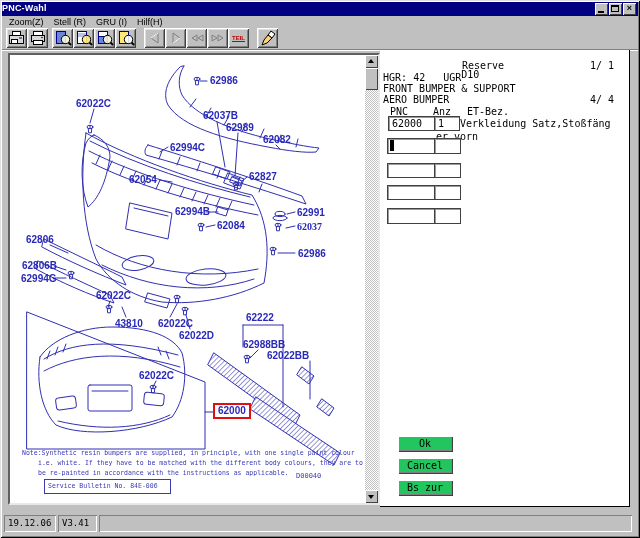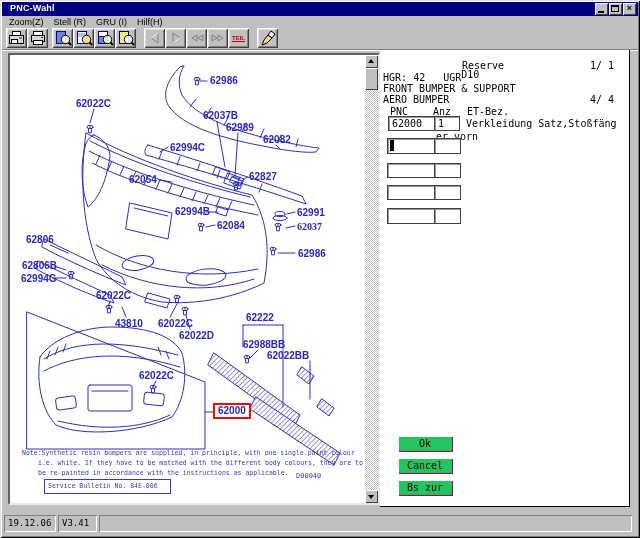--- a/index.html
+++ b/index.html
@@ -2,21 +2,21 @@
 <html><head>
 <meta charset="utf-8">
 <style>
   html,body{margin:0;padding:0;background:#555;}
   *{box-sizing:border-box;}
   .window{position:relative;width:640px;height:538px;background:#c0c0c0;overflow:hidden;
     font-family:"Liberation Sans",sans-serif;
     box-shadow:inset 1px 1px 0 #dfdfdf,inset -1px -1px 0 #000,inset 2px 2px 0 #fff,inset -2px -2px 0 #808080;}
   
   .titlebar{position:absolute;left:2px;top:2px;right:2px;height:14px;background:#000080;color:#fff;}
-  .title{position:absolute;left:8px;top:1px;font:bold 9px "Liberation Sans",sans-serif;letter-spacing:.2px;}
+  .title{position:absolute;left:0;top:1px;font:bold 9px "Liberation Sans",sans-serif;letter-spacing:.2px;}
   .winbtns{position:absolute;right:2px;top:1px;display:flex;}
   .wbtn{width:13px;height:12px;margin-left:1px;background:#c0c0c0;border:0;padding:0;position:relative;
     box-shadow:inset 1px 1px 0 #fff,inset -1px -1px 0 #404040;cursor:default;}
   .g-min{position:absolute;left:3px;bottom:2px;width:6px;height:2px;background:#000;}
   .g-max{position:absolute;left:2px;top:2px;width:8px;height:7px;border:1px solid #000;border-top-width:2px;}
   .g-close{position:absolute;left:0;top:0;width:13px;height:12px;font:bold 9px "Liberation Sans",sans-serif;color:#000;text-align:center;line-height:11px;}
   
   .menubar{position:absolute;left:2px;top:16px;right:2px;height:11px;padding-left:7px;display:flex;align-items:center;}
   .menu-item{font:9px "Liberation Sans",sans-serif;color:#000;margin-right:10px;white-space:nowrap;}
   
@@ -354,21 +354,21 @@
     <div class="dp-text" style="left:3px;top:33px;">FRONT BUMPER &amp; SUPPORT</div>
     <div class="dp-text" style="left:3px;top:44px;">AERO BUMPER</div>
     <div class="dp-text" style="left:210px;top:44px;">4/ 4</div>
 
     <div class="dp-text" style="left:10px;top:56px;">PNC</div>
     <div class="dp-text" style="left:53px;top:56px;">Anz</div>
     <div class="dp-text" style="left:87px;top:56px;">ET-Bez.</div>
 
     <input class="ti" style="left: 8px; top: 66px; width: 47px; height: 15px;" value="62000">
     <input class="ti" style="left: 54px; top: 66px; width: 26px; height: 15px;" value="1">
-    <div class="dp-text" style="left:86px;top:68px;">Verkleidung Satz,Stoßfäng</div>
+    <div class="dp-text" style="left:80px;top:68px;">Verkleidung Satz,Stoßfäng</div>
     <div class="dp-text" style="left:56px;top:81px;">er vorn</div>
 
     <input class="ti" style="left: 7px; top: 88px; width: 48px; height: 16px;" value="">
     <div class="caret" style="left:10px;top:90px;"></div>
     <input class="ti" style="left: 54px; top: 88px; width: 27px; height: 16px;" value="">
 
     <input class="ti" style="left: 7px; top: 113px; width: 48px; height: 15px;" value="">
     <input class="ti" style="left: 54px; top: 113px; width: 27px; height: 15px;" value="">
 
     <input class="ti" style="left: 7px; top: 135px; width: 48px; height: 15px;" value="">

